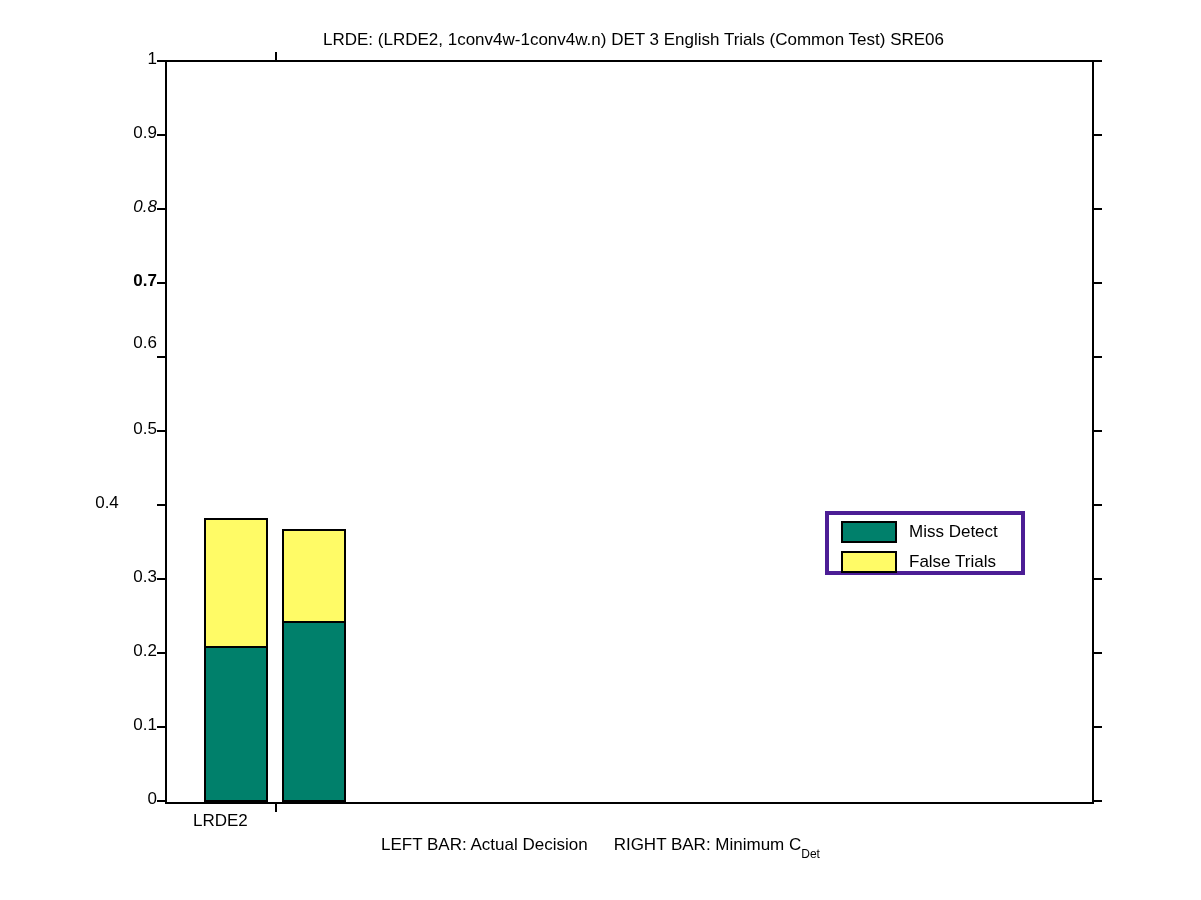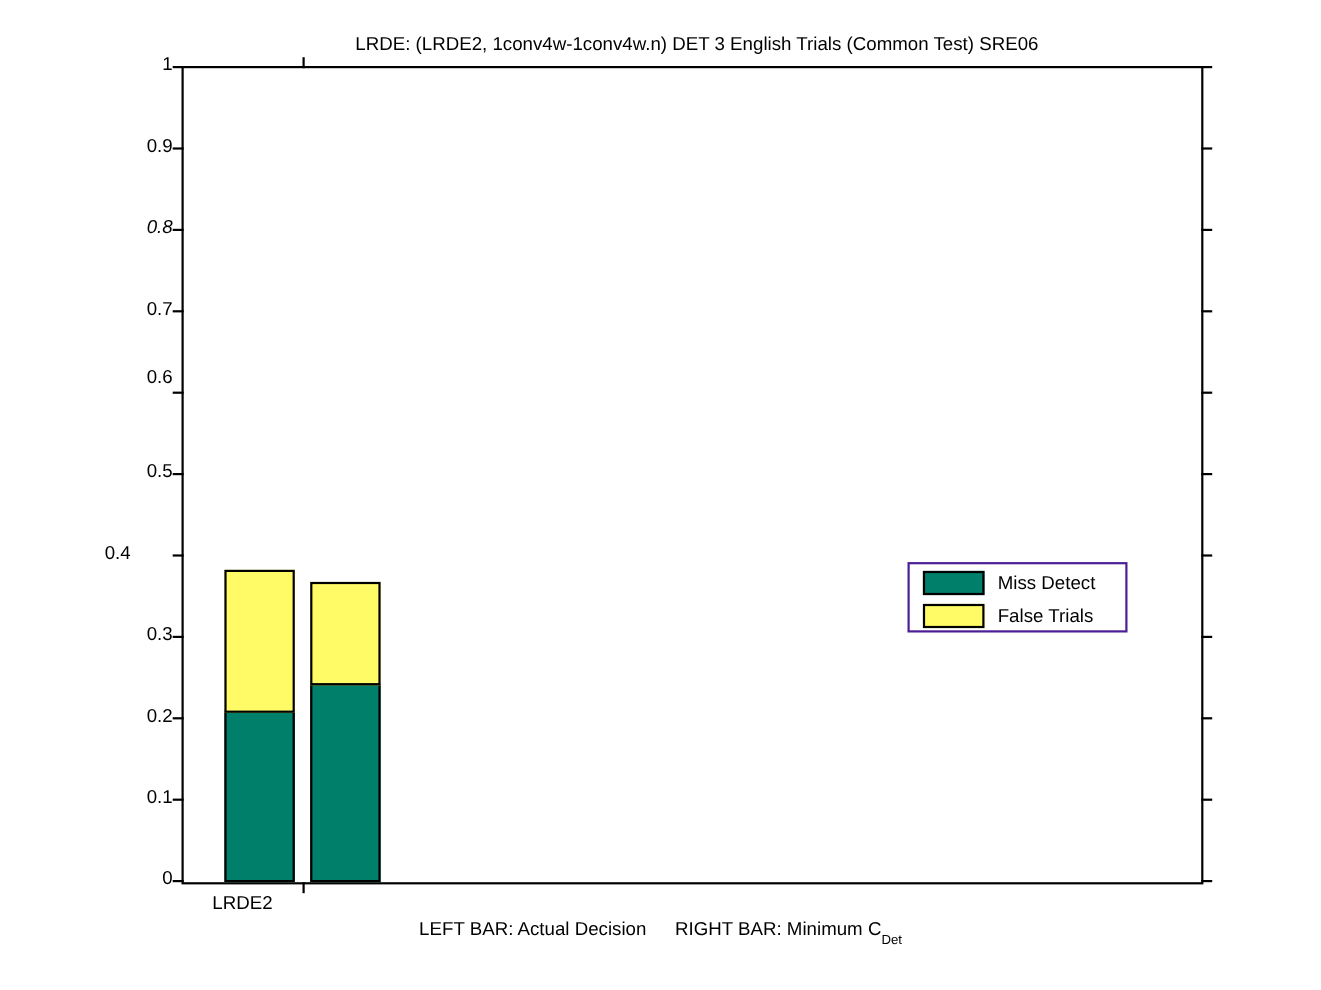--- a/index.html
+++ b/index.html
@@ -113,21 +113,21 @@
     border: 2px solid #000000;
   }
 
   
   #legend {
     position: absolute;
     left: 823px;
     top: 509px;
     width: 200px;
     height: 64px;
-    border: 2px solid #4c1d95;
+    border: 4px solid #4c1d95;
     background: #ffffff;
     box-sizing: border-box;
   }
   .legend-row {
     position: absolute;
     left: 0;
     width: 100%;
     height: 28px;
   }
   .legend-swatch {
@@ -222,21 +222,21 @@
           <span class="legend-text">False Trials</span>
         </div>
       </div>
 
     </div>
   </div>
 
   <div class="ylabel" style="left:57px; width:100px; top:50px;">1</div>
   <div class="ylabel" style="left:57px; width:100px; top:124px;">0.9</div>
   <div class="ylabel" style="left:57px; width:100px; top:198px;font-style:italic;">0.8</div>
-  <div class="ylabel" style="left:57px; width:100px; top:272px;">0.7</div>
+  <div class="ylabel" style="left:57px; width:100px; top:272px;font-weight:bold;">0.7</div>
   <div class="ylabel" style="left:57px; width:100px; top:334px;">0.6</div>
   <div class="ylabel" style="left:57px; width:100px; top:420px;">0.5</div>
   <div class="ylabel" style="left:57px; width:100px; top:494px;text-align:center;">0.4</div>
   <div class="ylabel" style="left:57px; width:100px; top:568px;">0.3</div>
   <div class="ylabel" style="left:57px; width:100px; top:642px;">0.2</div>
   <div class="ylabel" style="left:57px; width:100px; top:716px;">0.1</div>
   <div class="ylabel" style="left:57px; width:100px; top:790px;">0</div>
 
   <div class="xlabel" style="left:193px; width:160px; top:812px; text-align:left;">LRDE2</div>
 

